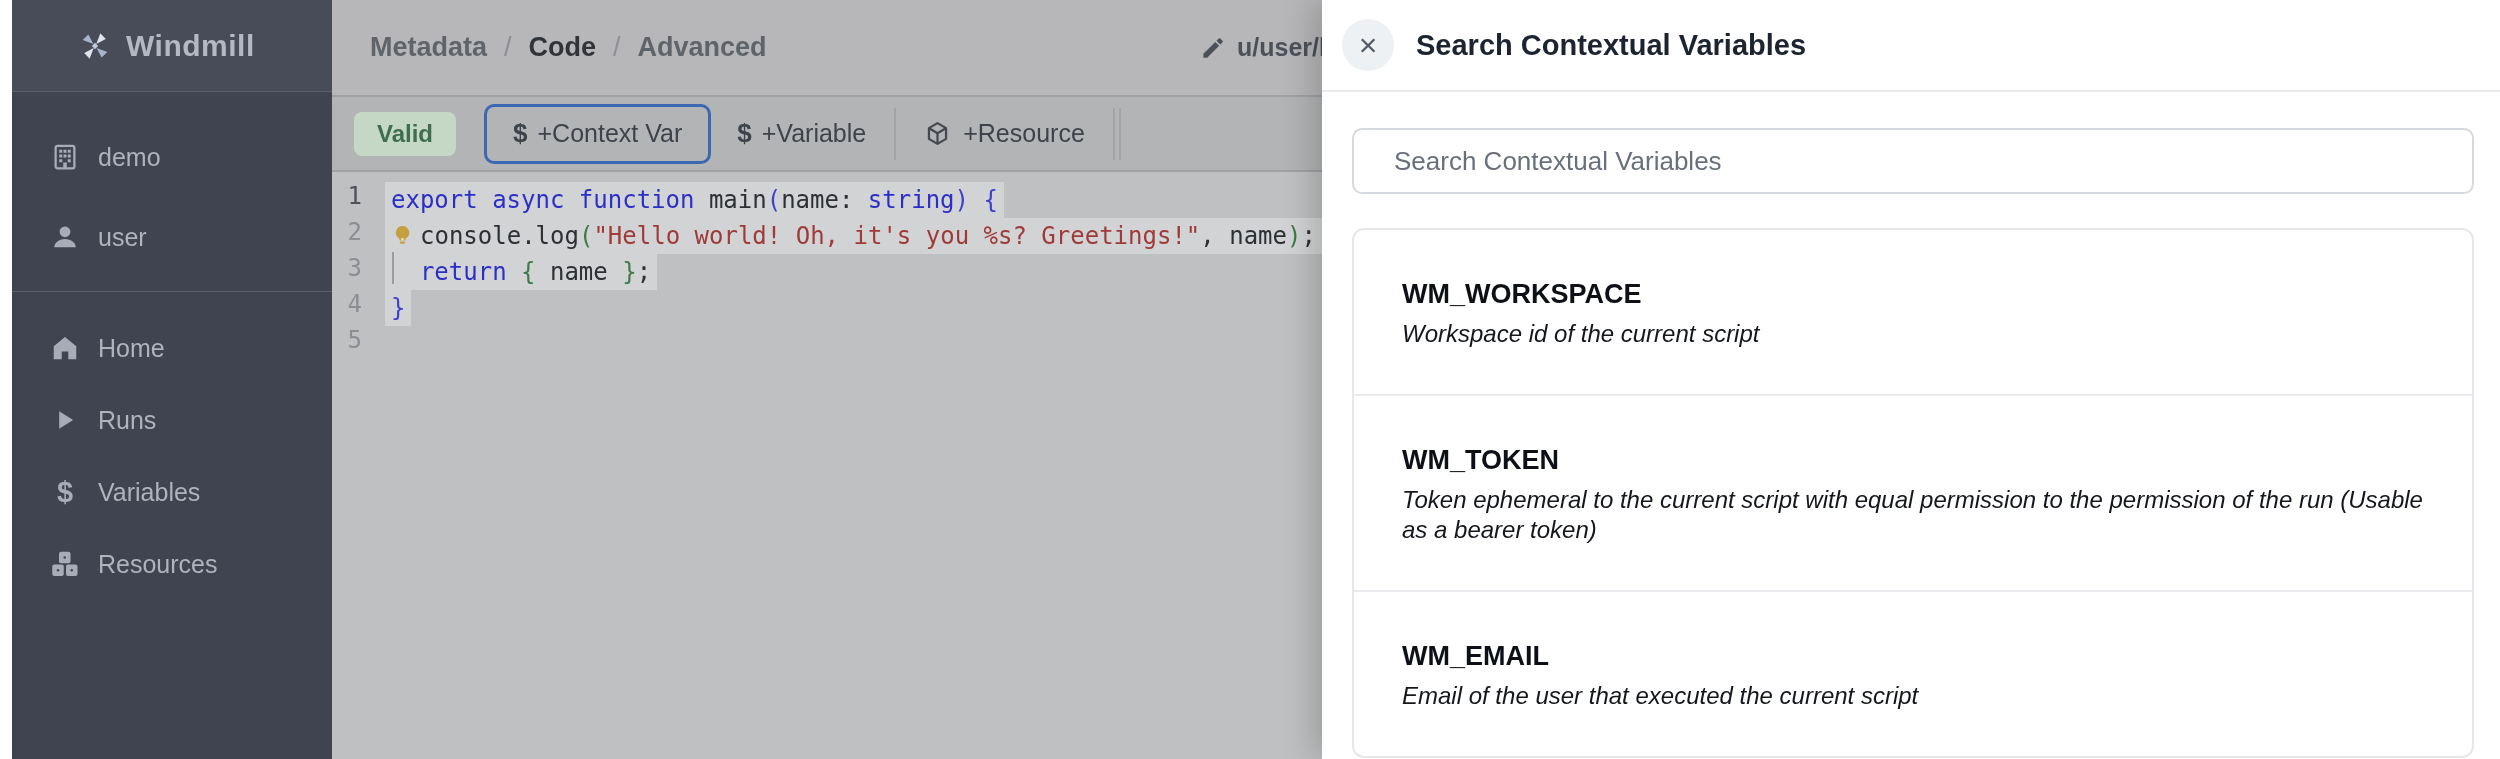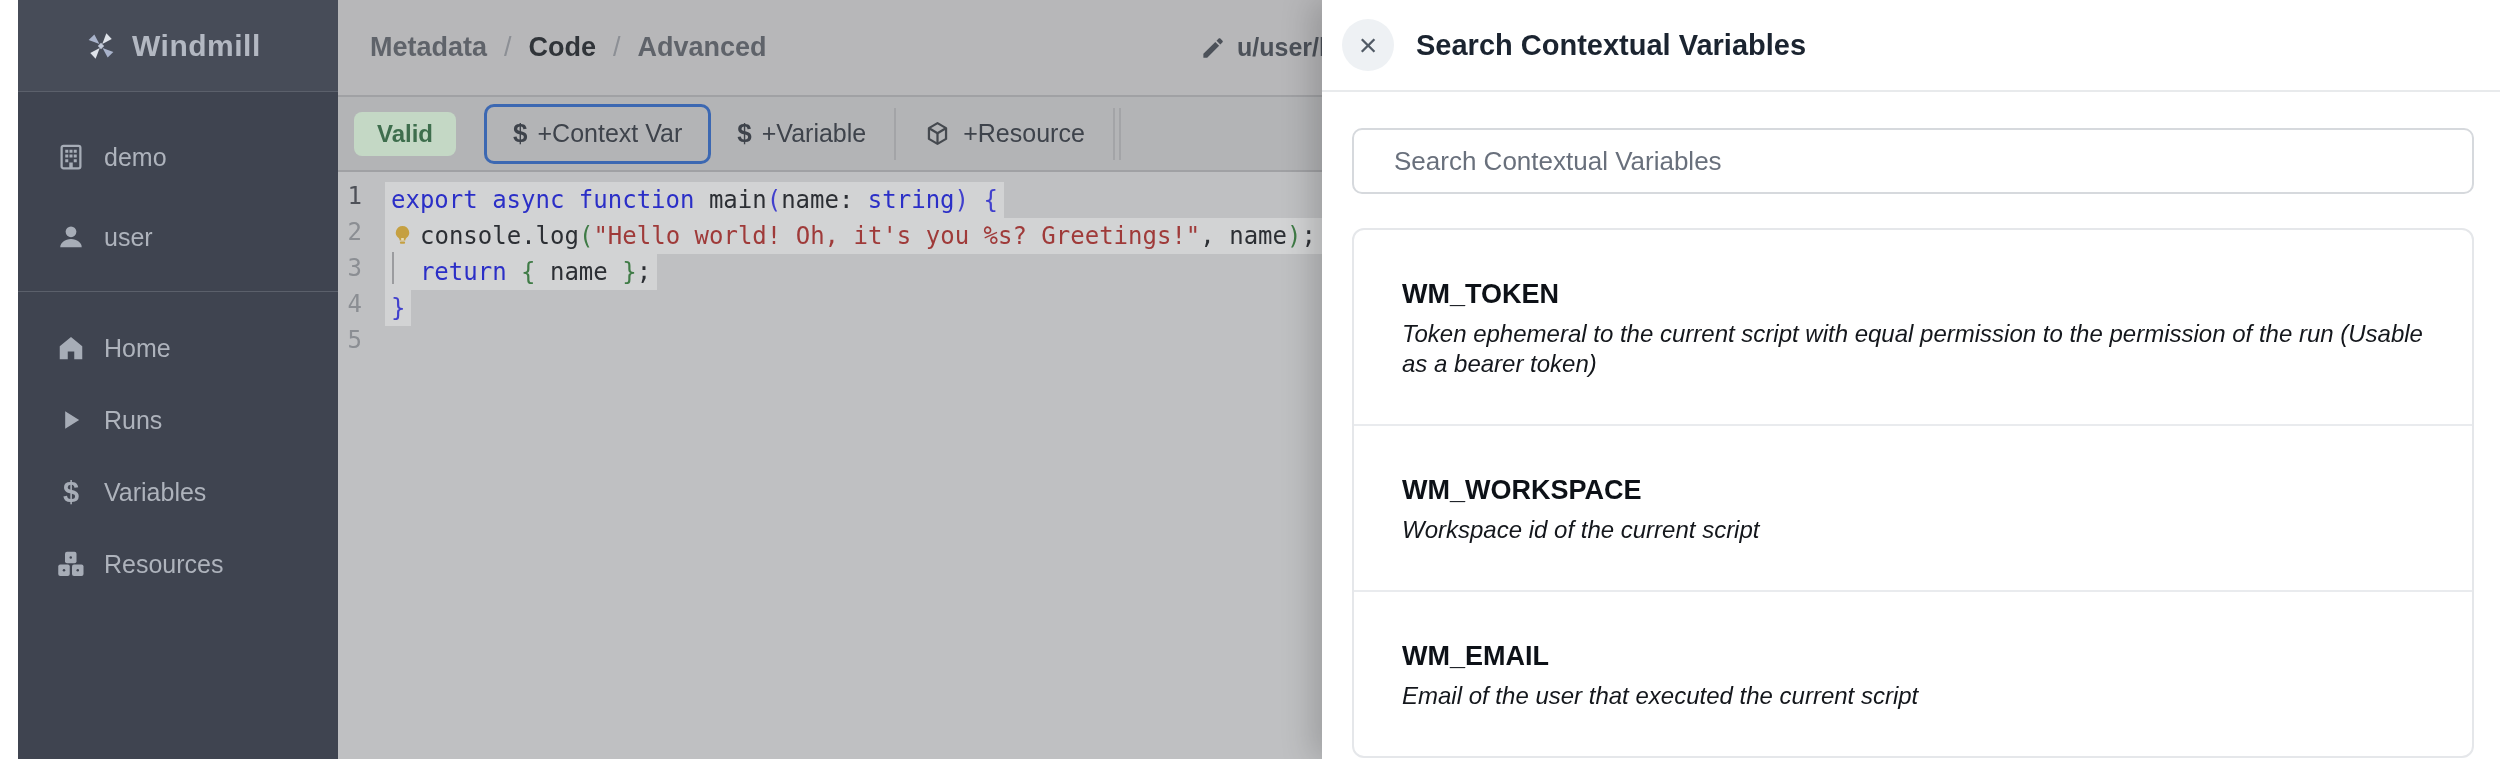--- a/index.html
+++ b/index.html
@@ -1,20 +1,20 @@
 <!DOCTYPE html>
 <html><head>
 <meta charset="utf-8">
 <style>
   * { margin:0; padding:0; box-sizing:border-box; }
   html,body { width:2500px; height:759px; overflow:hidden; font-family:"Liberation Sans", sans-serif; background:#fff; }
   .app { position:relative; width:2500px; height:759px; overflow:hidden; }
 
   
-  .sidebar { position:absolute; left:18px; top:0; width:320px; height:759px; background:#3f4450; z-index:1; }
+  .sidebar { position:absolute; left:12px; top:0; width:320px; height:759px; background:#3f4450; z-index:1; }
   .sidebar-top { height:92px; background:#474c58; border-bottom:1px solid #5b606b; display:flex; align-items:center; padding-left:64px; }
   .logo-icon { width:38px; height:38px; display:inline-flex; margin-right:12px; }
   .logo-text { font-size:30px; font-weight:800; color:#b3b8c2; letter-spacing:0.5px; }
   .side-section { display:flex; flex-direction:column; }
   .side-section.ws { padding-top:25px; padding-bottom:14px; border-bottom:1px solid #5b606b; }
   .side-section.nav { padding-top:20px; }
   .side-row { display:flex; align-items:center; padding-left:36px; cursor:pointer; }
   .side-section.ws .side-row { height:80px; }
   .side-section.nav .side-row { height:72px; }
   .side-ic { width:34px; height:34px; display:inline-flex; align-items:center; justify-content:center; }
@@ -276,27 +276,27 @@
   <section class="drawer">
     <header class="drawer-header">
       <button class="close-btn">×</button>
       <h2 class="drawer-title">Search Contextual Variables</h2>
     </header>
     <div class="drawer-body">
       <input class="search-input" type="text" placeholder="Search Contextual Variables" style="">
       <div class="var-card">
 
           <div class="var-item">
+            <div class="var-name">WM_WORKSPACE</div>
+            <div class="var-desc">Workspace id of the current script</div>
+          </div>
+
+          <div class="var-item">
             <div class="var-name">WM_TOKEN</div>
             <div class="var-desc">Token ephemeral to the current script with equal permission to the permission of the run (Usable as a bearer token)</div>
-          </div>
-
-          <div class="var-item">
-            <div class="var-name">WM_WORKSPACE</div>
-            <div class="var-desc">Workspace id of the current script</div>
           </div>
 
           <div class="var-item">
             <div class="var-name">WM_EMAIL</div>
             <div class="var-desc">Email of the user that executed the current script</div>
           </div>
         </div>
     </div>
   </section>
 

